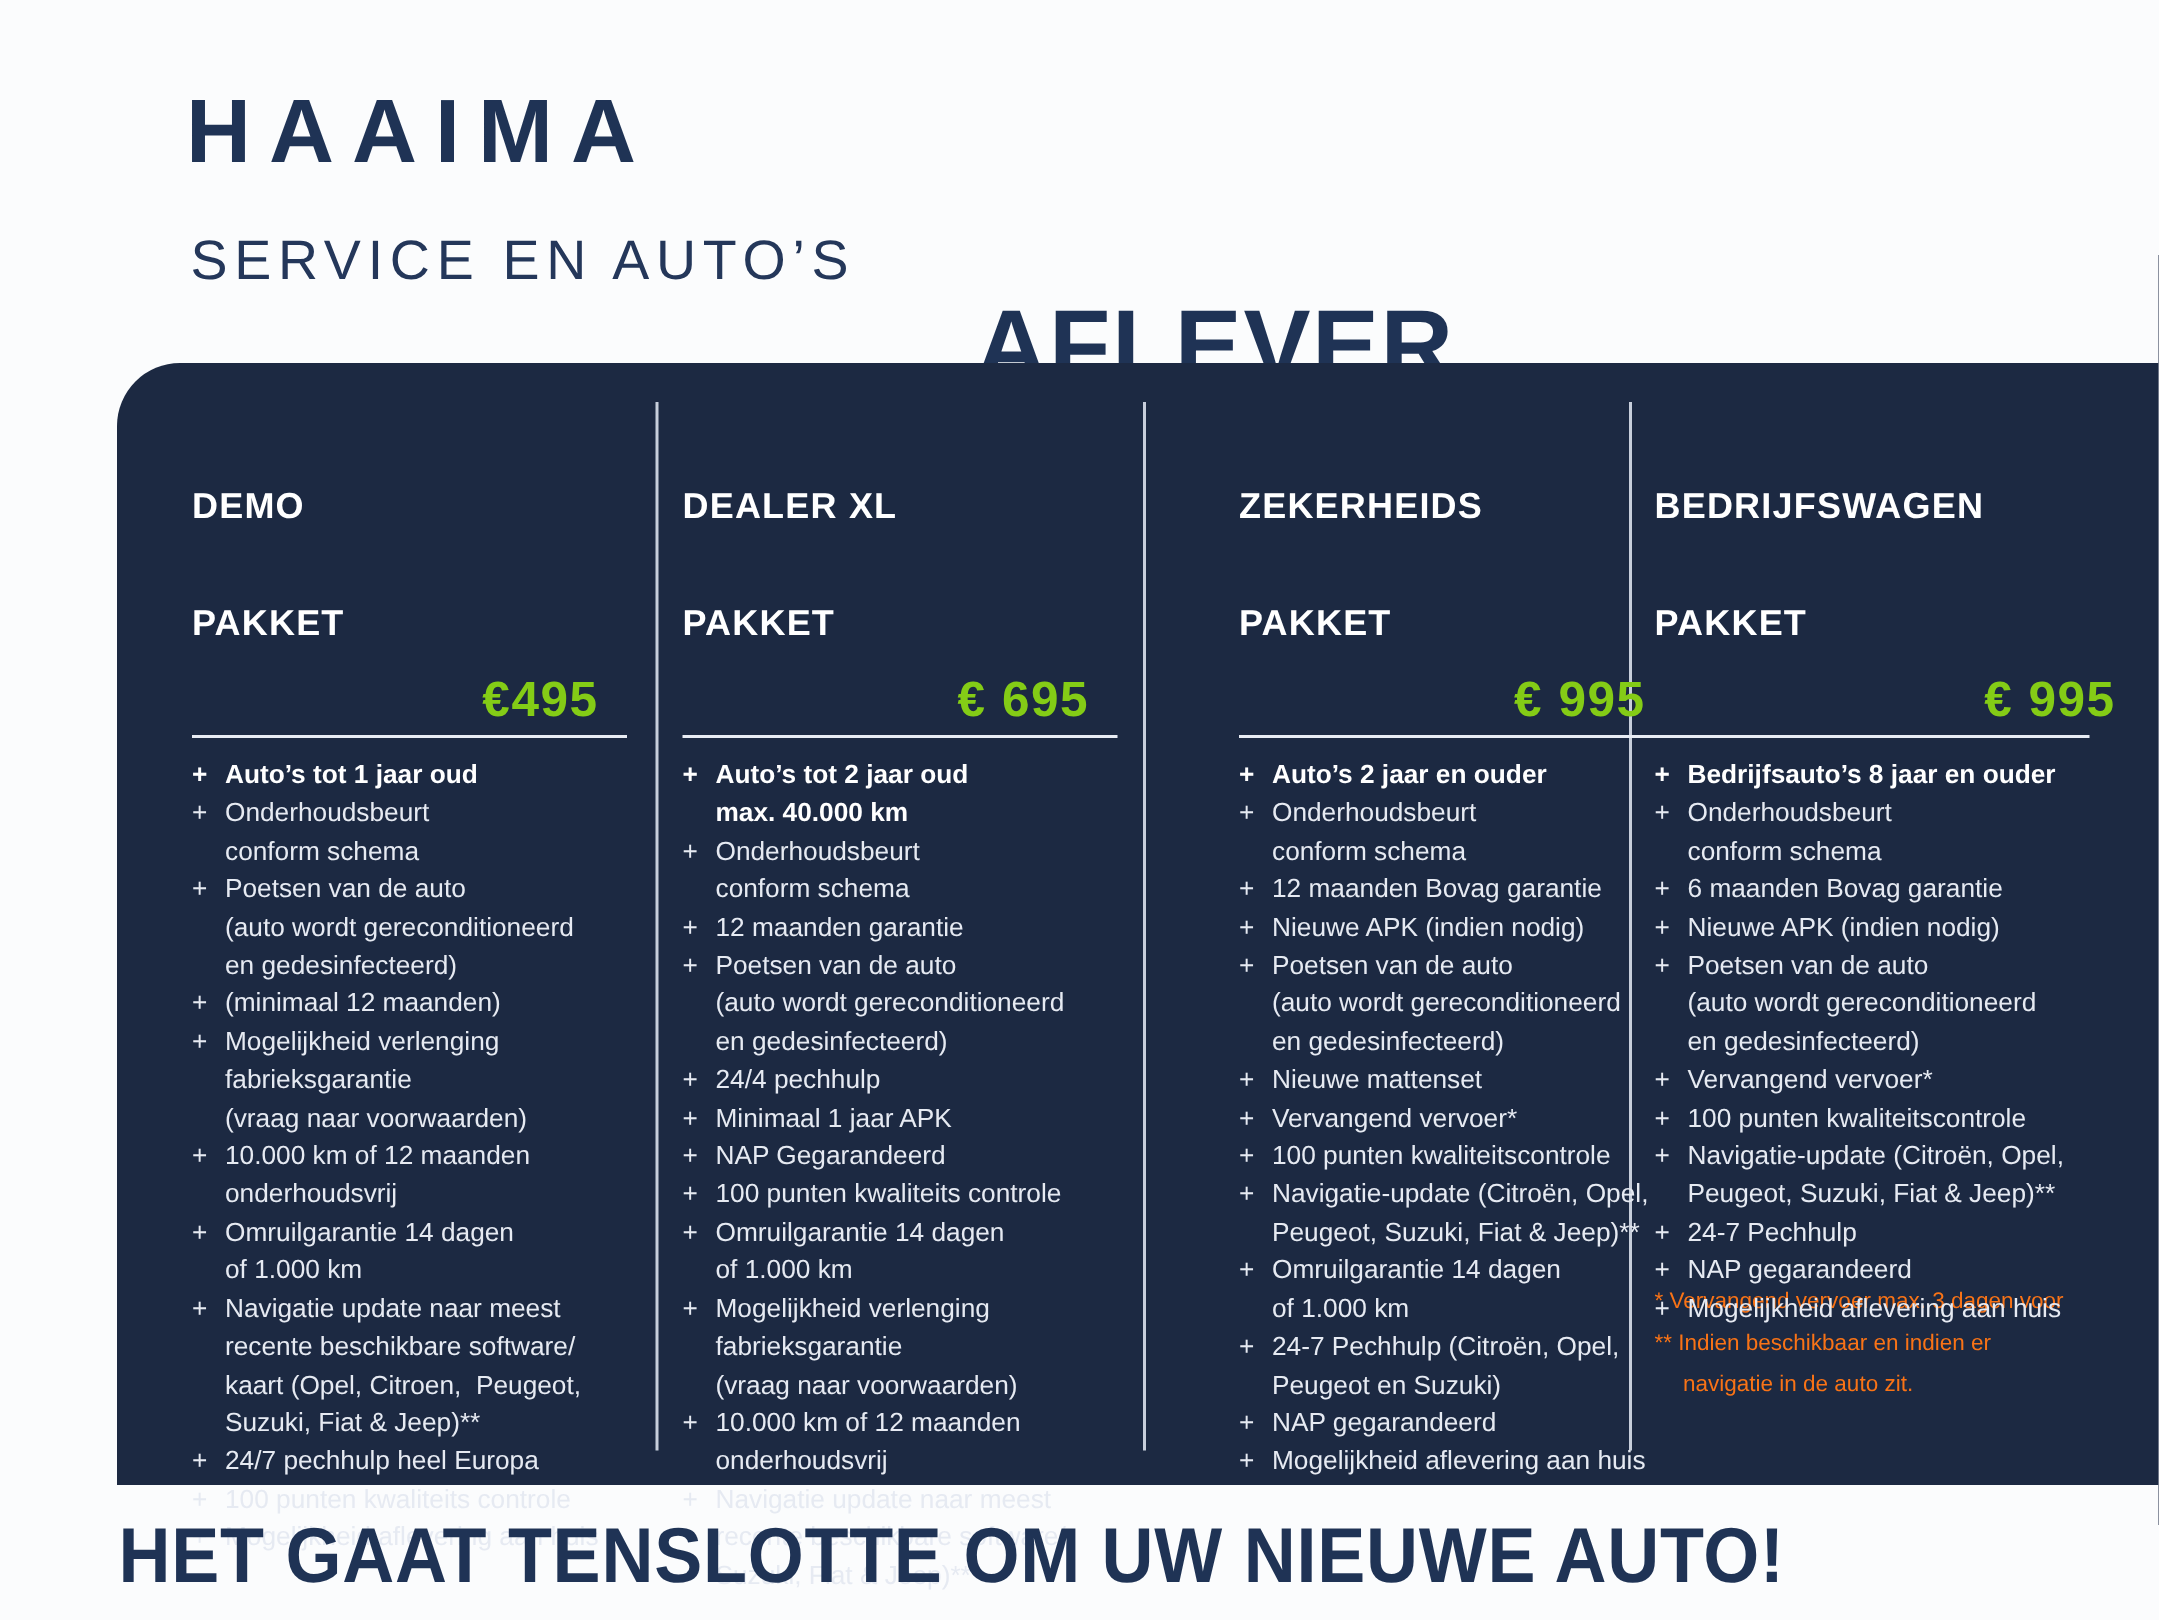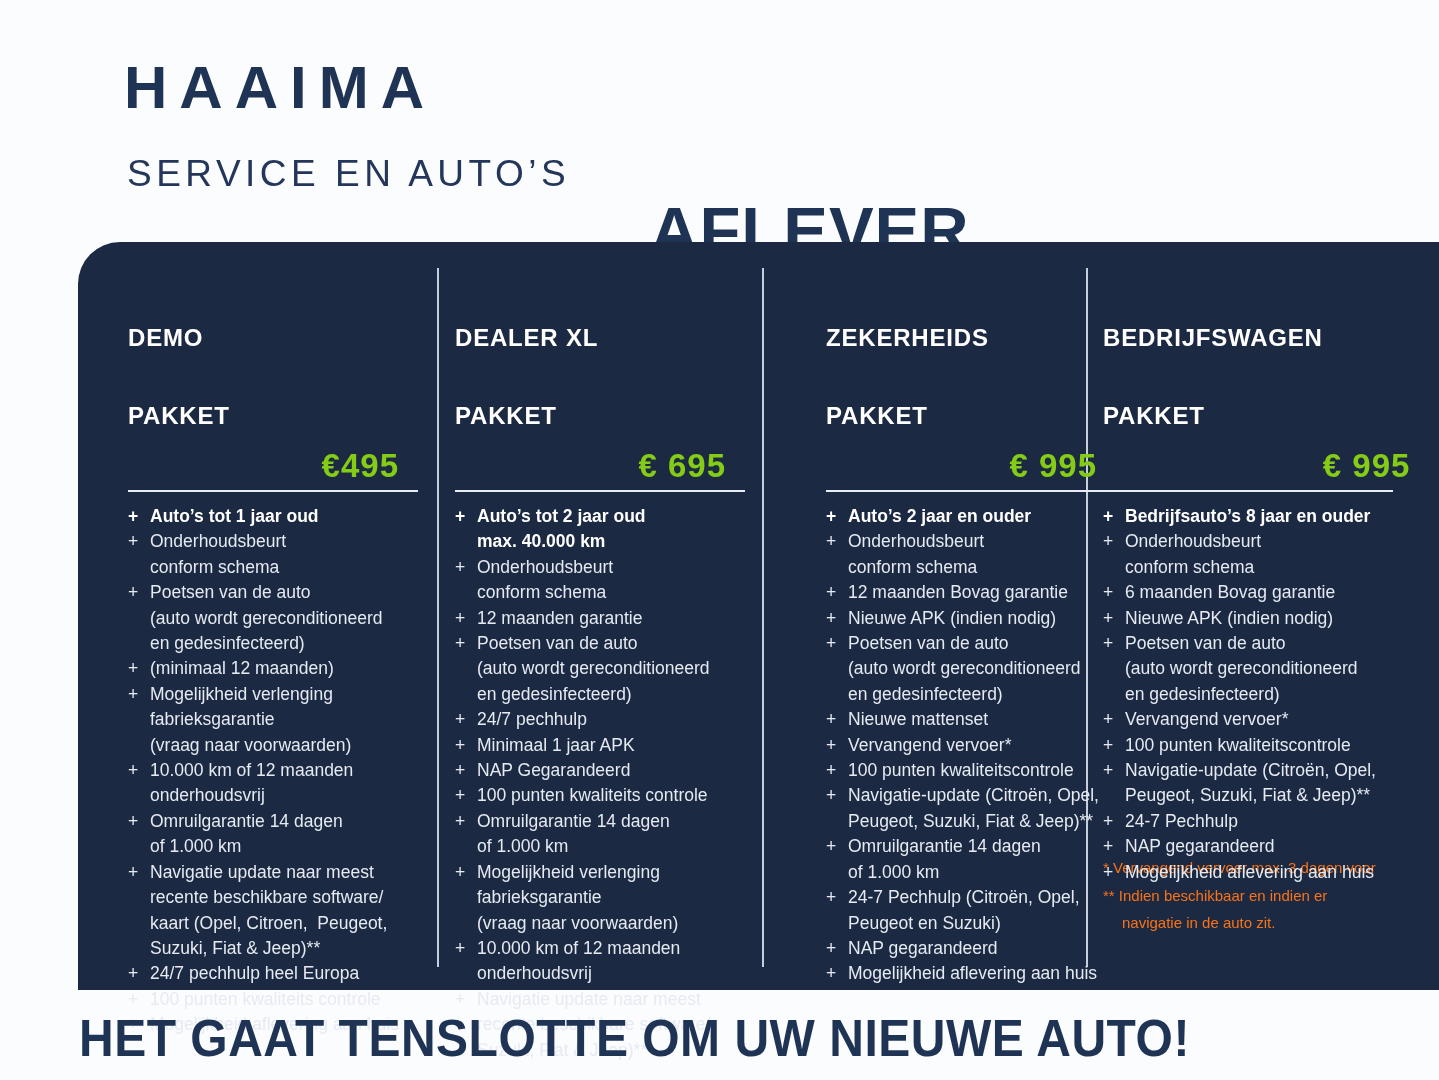--- a/index.html
+++ b/index.html
@@ -191,21 +191,21 @@
           <div class="line">12 maanden garantie</div>
         </div>
         <div class="item">
           <span class="plus">+</span>
           <div class="line">Poetsen van de auto</div>
           <div class="line">(auto wordt gereconditioneerd</div>
           <div class="line">en gedesinfecteerd)</div>
         </div>
         <div class="item">
           <span class="plus">+</span>
-          <div class="line">24/7 pechhulp</div>
+          <div class="line">24/4 pechhulp</div>
         </div>
         <div class="item">
           <span class="plus">+</span>
           <div class="line">Minimaal 1 jaar APK</div>
         </div>
         <div class="item">
           <span class="plus">+</span>
           <div class="line">NAP Gegarandeerd</div>
         </div>
         <div class="item">

